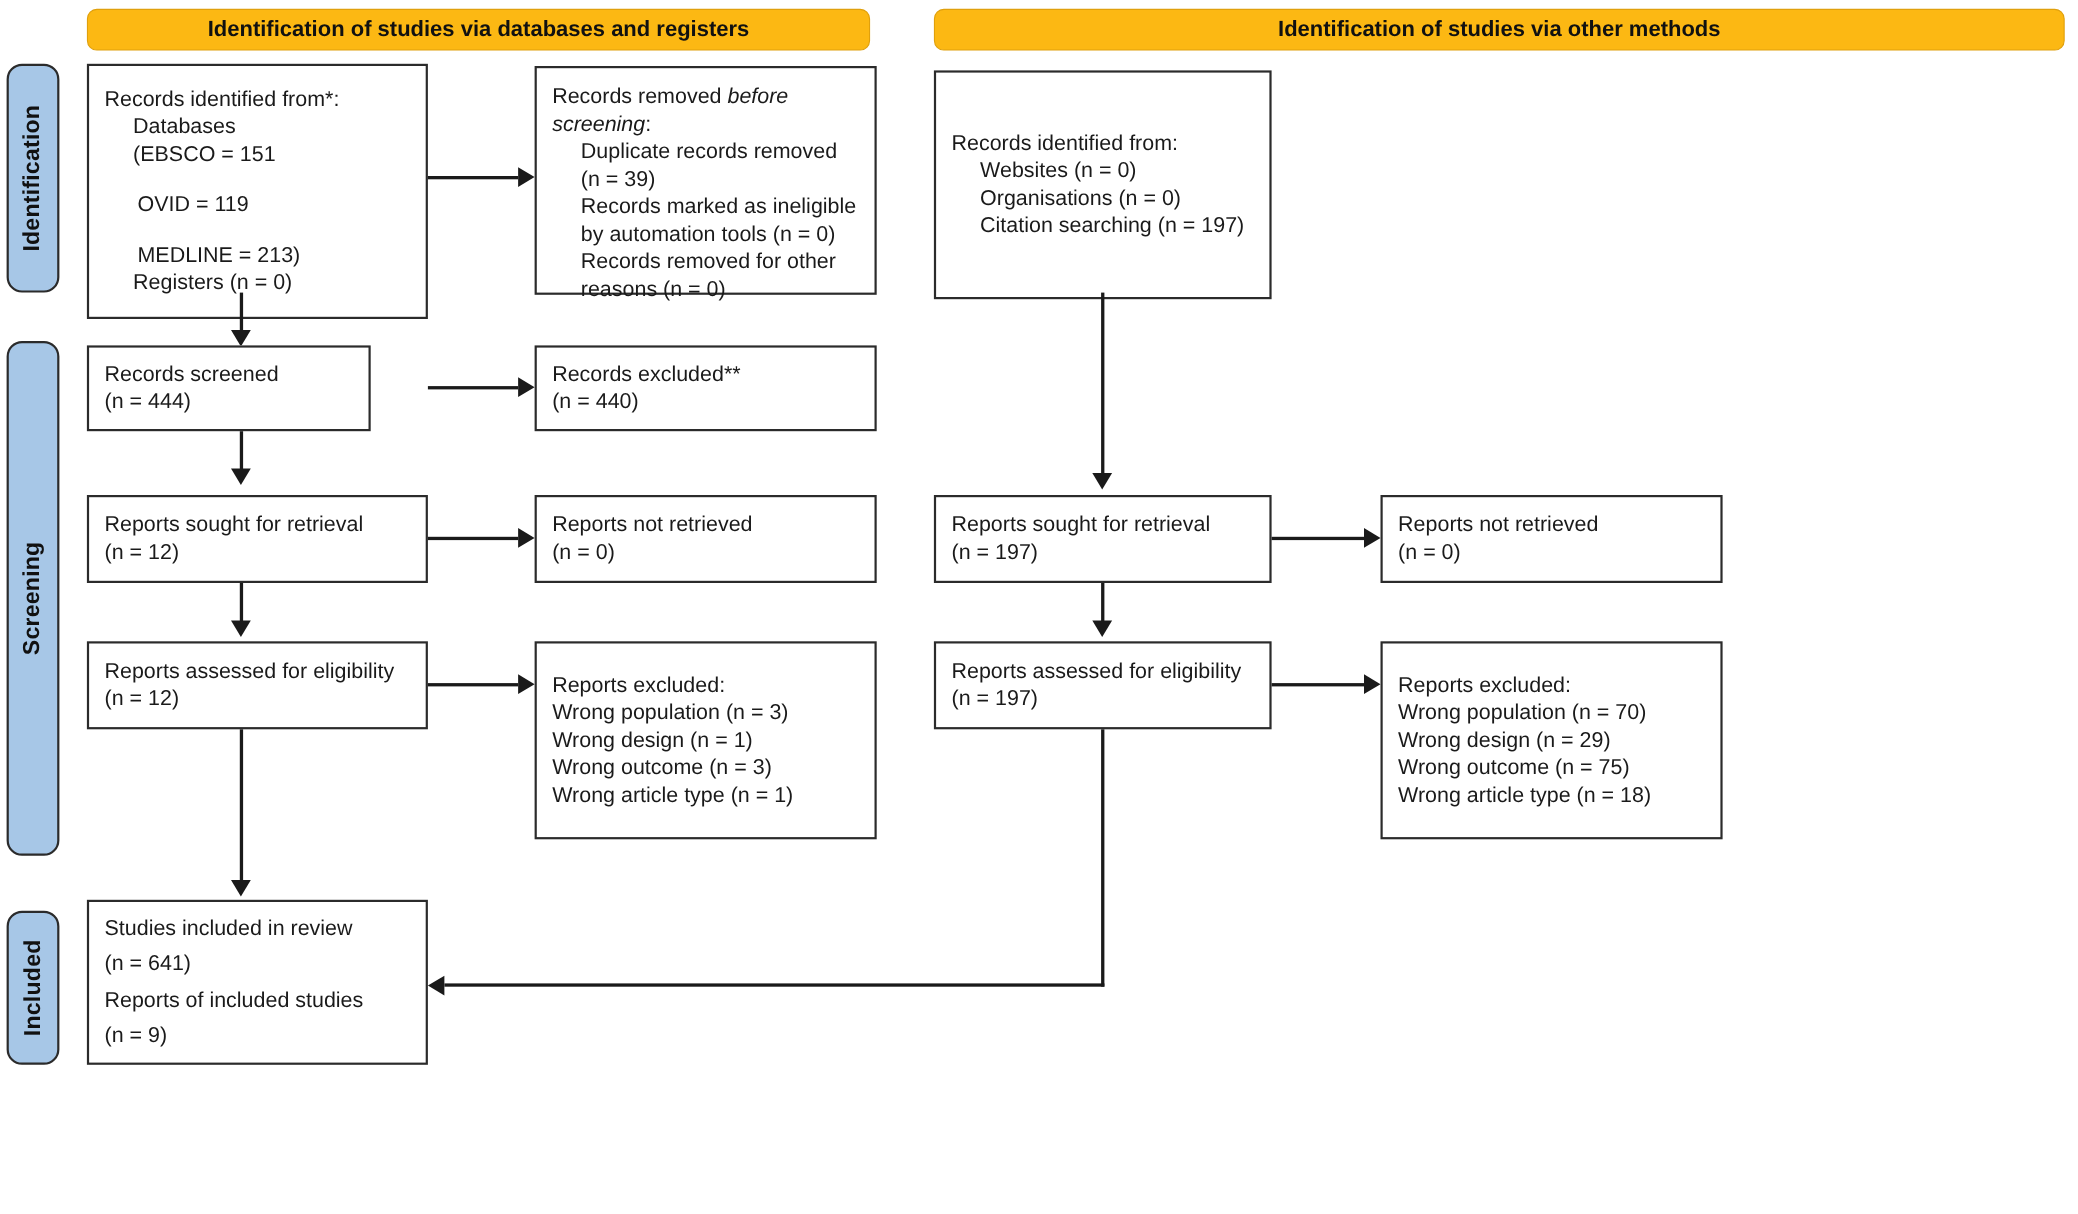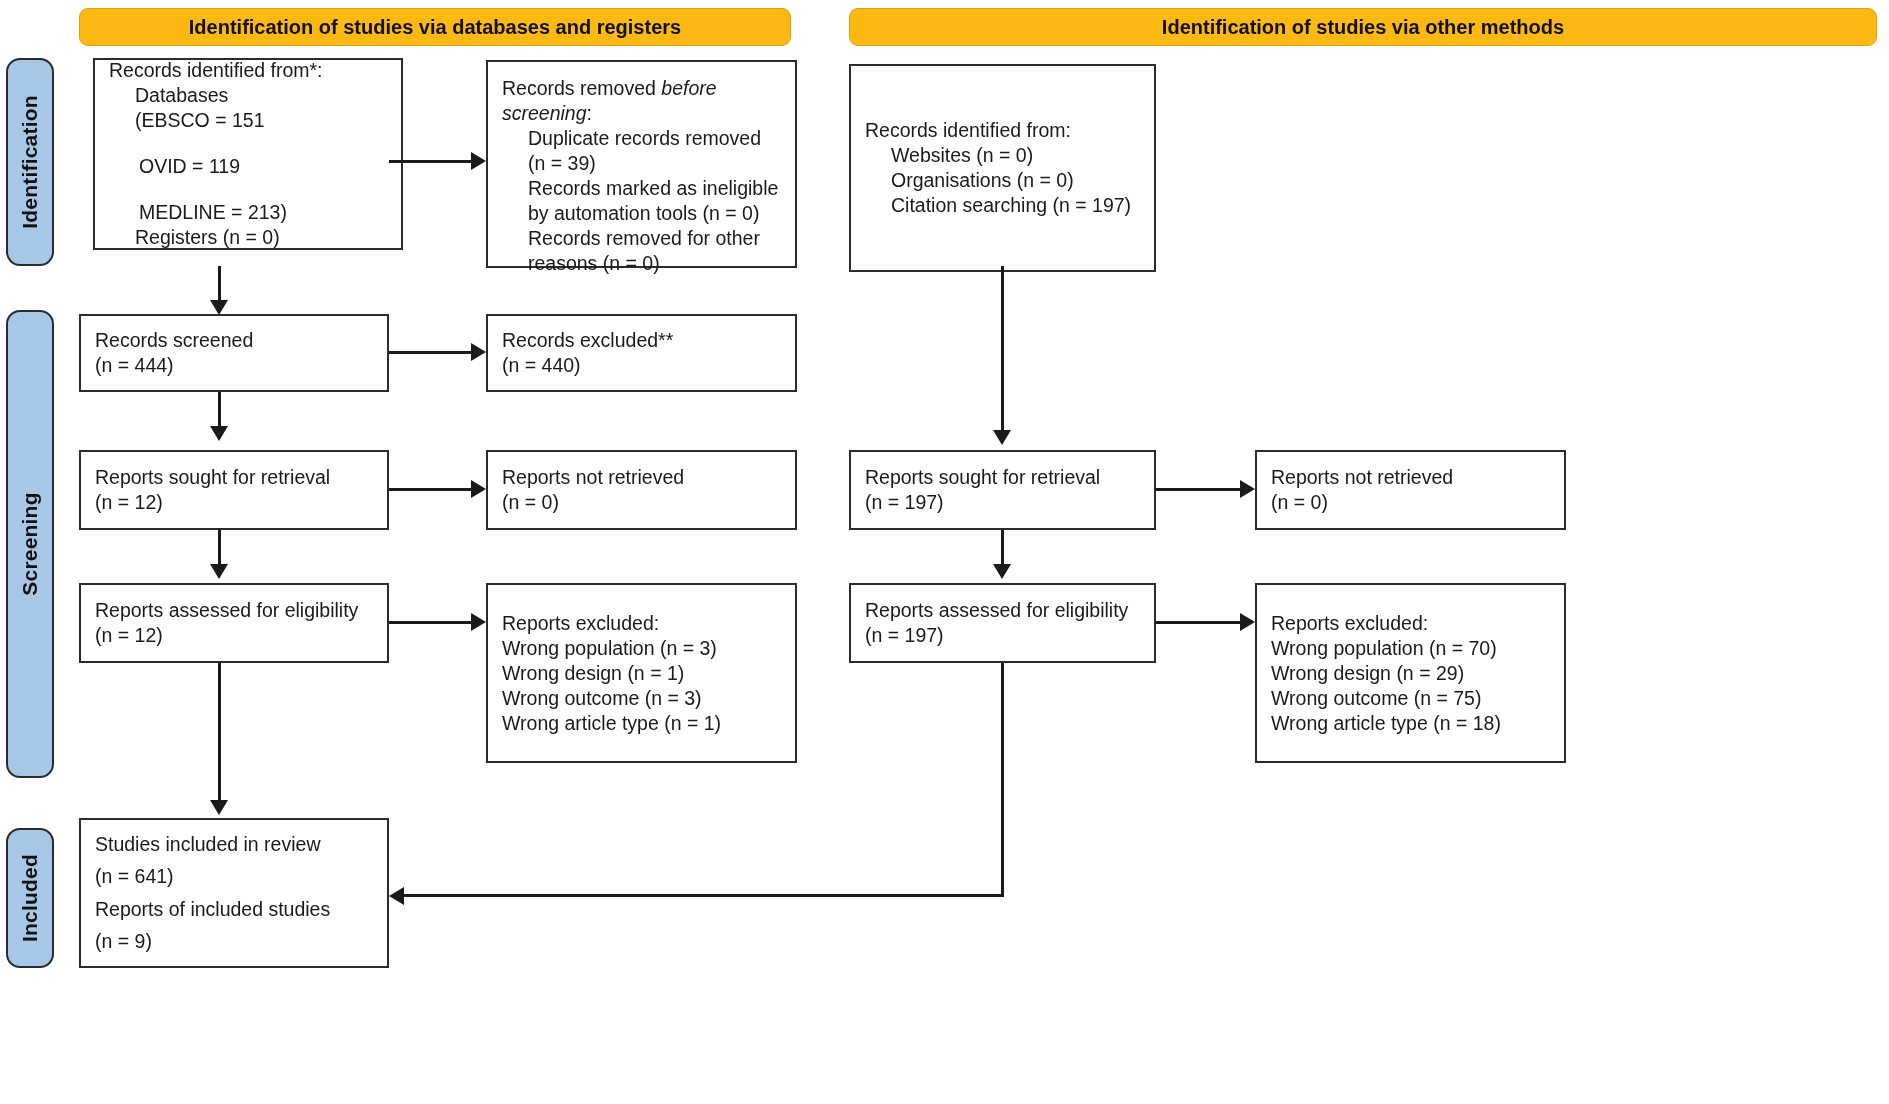--- a/index.html
+++ b/index.html
@@ -122,21 +122,21 @@
   </div>
 
   <div class="banner" style="left:79px; top:8px; width:712px; height:38px;">
     <span>Identification of studies via databases and registers</span>
   </div>
 
   <div class="banner" style="left:849px; top:8px; width:1028px; height:38px;">
     <span>Identification of studies via other methods</span>
   </div>
 
-  <div class="box vcenter" style="left:93px; top:58px; width:310px; height:192px;">
+  <div class="box vcenter" style="left:79px; top:58px; width:310px; height:232px;">
     <div class="ln">Records identified from*:</div>
     <div class="ln ind1">Databases</div>
     <div class="ln ind1">(EBSCO = 151</div>
     <div class="ln ind2">OVID = 119</div>
     <div class="ln ind2">MEDLINE = 213)</div>
     <div class="ln ind1">Registers (n = 0)</div>
   </div>
 
   <div class="box" style="left:486px; top:60px; width:311px; height:208px; padding-top:14px;">
     <div class="ln"><span>Records removed </span><em>before</em></div>
@@ -148,21 +148,21 @@
     <div class="ln ind1">Records removed for other</div>
     <div class="ln ind1">reasons (n = 0)</div>
   </div>
 
   <div class="conn h" style="left:389px; top:160px; width:82px;"></div>
   <div class="arrow right" style="left:471px; top:152px;"></div>
 
   <div class="conn v" style="left:218px; top:266px; height:40px;"></div>
   <div class="arrow down" style="left:210px; top:300px;"></div>
 
-  <div class="box vcenter" style="left:79px; top:314px; width:310px; height:78px;justify-content:space-between;">
+  <div class="box vcenter" style="left:79px; top:314px; width:258px; height:78px;justify-content:space-between;">
     <div class="ln">Records screened</div>
     <div class="ln">(n = 444)</div>
   </div>
 
   <div class="box vcenter" style="left:486px; top:314px; width:311px; height:78px;">
     <div class="ln">Records excluded**</div>
     <div class="ln">(n = 440)</div>
   </div>
 
   <div class="conn h" style="left:389px; top:351px; width:82px;"></div>

